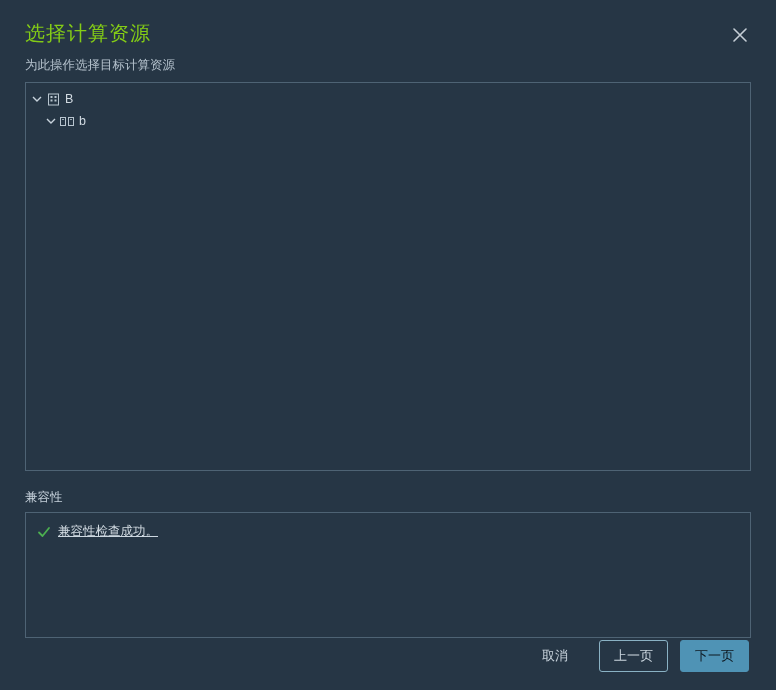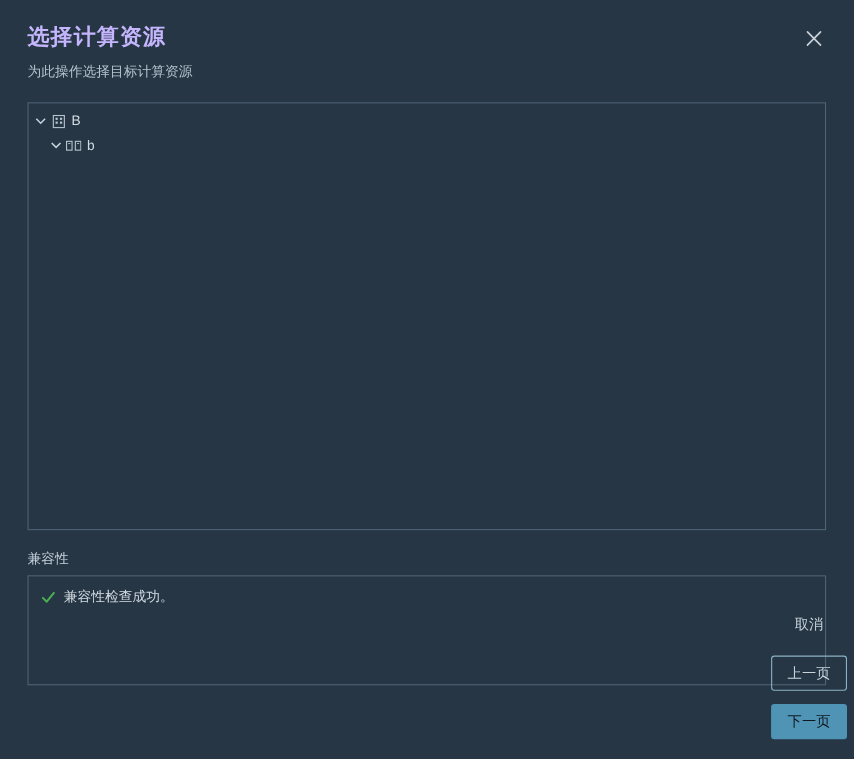--- a/index.html
+++ b/index.html
@@ -16,36 +16,36 @@
     padding: 20px 25px 0 25px;
     position: relative;
   }
   .header {
     display: flex;
     justify-content: space-between;
     align-items: flex-start;
   }
   .title {
     font-size: 20px;
-    font-weight: 700;
-    color: #c4b5fd;
+    font-weight: 400;
+    color: #84cc16;
     letter-spacing: 1px;
     margin: 0 0 10px 0;
   }
   .close-btn {
     width: 22px; height: 22px;
     cursor: pointer;
     color: #c5ced6;
     display: flex; align-items: center; justify-content: center;
     margin-top: 4px;
   }
   .subtitle {
     font-size: 12.5px;
     color: #b6c3ce;
-    margin-bottom: 19px;
+    margin-bottom: 8px;
   }
   .tree-box {
     width: 100%;
     height: 389px;
     border: 1px solid #4e6374;
     background: #263645;
     padding: 5px 0;
     overflow: hidden;
     position: relative;
   }
@@ -83,43 +83,43 @@
   .indent-1 { padding-left: 14px; }
   .indent-2 { padding-left: 40px; }
   .section-label {
     font-size: 12.5px;
     color: #c5d0da;
     margin-top: 18px;
     margin-bottom: 6px;
   }
   .compat-box {
     width: 100%;
-    height: 100px;
+    height: 126px;
     border: 1px solid #4e6374;
     padding: 10px 10px;
+    text-decoration: underline;
   }
   .compat-row {
     display: flex;
     align-items: center;
     font-size: 12.5px;
     color: #d2dbe2;
   }
   .check-icon {
     width: 16px; height: 16px;
     margin-right: 6px;
     display:inline-flex; align-items:center; justify-content:center;
   }
   .footer {
     position: absolute;
     bottom: 18px;
-    right: 6px;
+    right: 27px;
     display: flex;
     gap: 12px;
     align-items: center;
-    flex-direction: column;
   }
   .btn {
     height: 32px;
     min-width: 64px;
     padding: 0 14px;
     font-size: 13px;
     border-radius: 3px;
     cursor: pointer;
     display: inline-flex;
     align-items: center;

